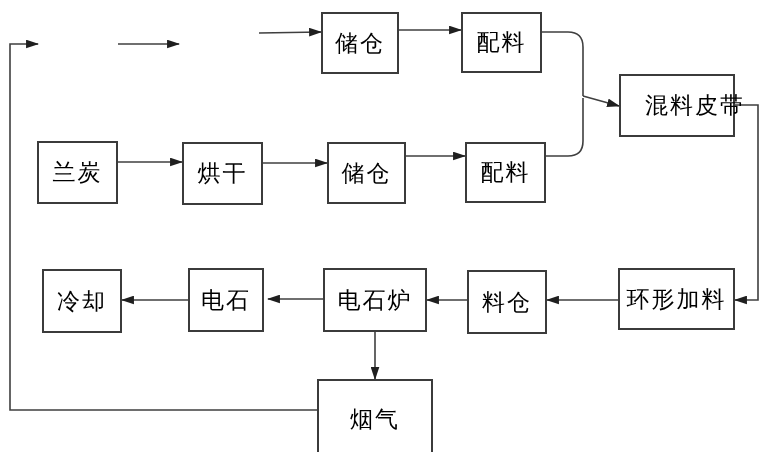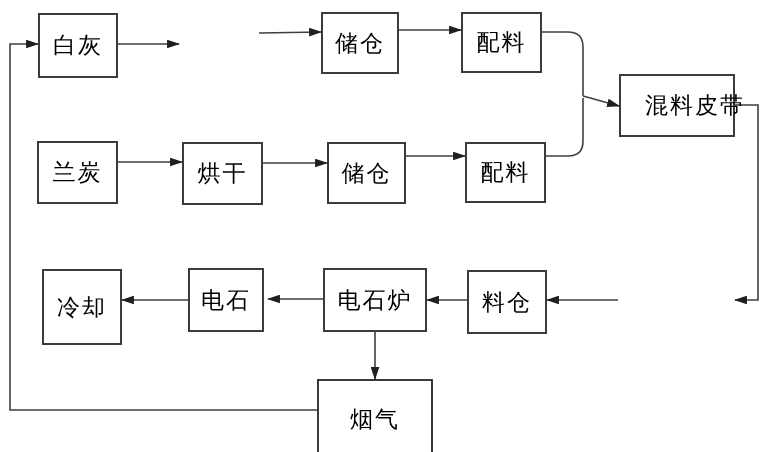--- a/index.html
+++ b/index.html
@@ -55,23 +55,20 @@
       <path d="M735,105 L758,105 L758,300 L735,300" marker-end="url(#arrow)"></path>
       <path d="M618,300 L547,300" marker-end="url(#arrow)"></path>
       <path d="M467,300 L427,300" marker-end="url(#arrow)"></path>
       <path d="M323,299 L268,299" marker-end="url(#arrow)"></path>
       <path d="M188,300 L122,300" marker-end="url(#arrow)"></path>
       <path d="M375,332 L375,379" marker-end="url(#arrow)"></path>
       <path d="M317,410 L10,410 L10,44 L38,44" marker-end="url(#arrow)"></path>
     </g>
   </svg>
 
-  <div class="node" style="left:38px;  top:13px;  width:80px;  height:65px;">
-    <span>白灰</span>
-  </div>
 
 
   <div class="node" style="left:321px; top:12px;  width:78px;  height:62px;">
     <span>储仓</span>
   </div>
 
   <div class="node" style="left:461px; top:12px;  width:81px;  height:61px;">
     <span>配料</span>
   </div>
 
@@ -88,34 +85,37 @@
   </div>
 
   <div class="node" style="left:465px; top:142px; width:81px;  height:61px;">
     <span>配料</span>
   </div>
 
   <div class="node" style="left:619px; top:74px;  width:116px; height:63px;padding-left:36px;">
     <span>混料皮带</span>
   </div>
 
+  <div class="node" style="left:618px; top:268px; width:117px; height:62px;">
+    <span>环形加料</span>
+  </div>
 
   <div class="node" style="left:467px; top:270px; width:80px;  height:64px;">
     <span>料仓</span>
   </div>
 
   <div class="node" style="left:323px; top:268px; width:104px; height:64px;">
     <span>电石炉</span>
   </div>
 
   <div class="node" style="left:188px; top:268px; width:76px;  height:64px;">
     <span>电石</span>
   </div>
 
-  <div class="node" style="left:42px;  top:269px; width:80px;  height:76px;font-family:Liberation Mono, monospace;">
+  <div class="node" style="left:42px;  top:269px; width:80px;  height:64px;font-family:Liberation Mono, monospace;">
     <span>冷却</span>
   </div>
 
   <div class="node" style="left:317px; top:379px; width:116px; height:80px;">
     <span>烟气</span>
   </div>
 
 </div>
 
 </body></html>

